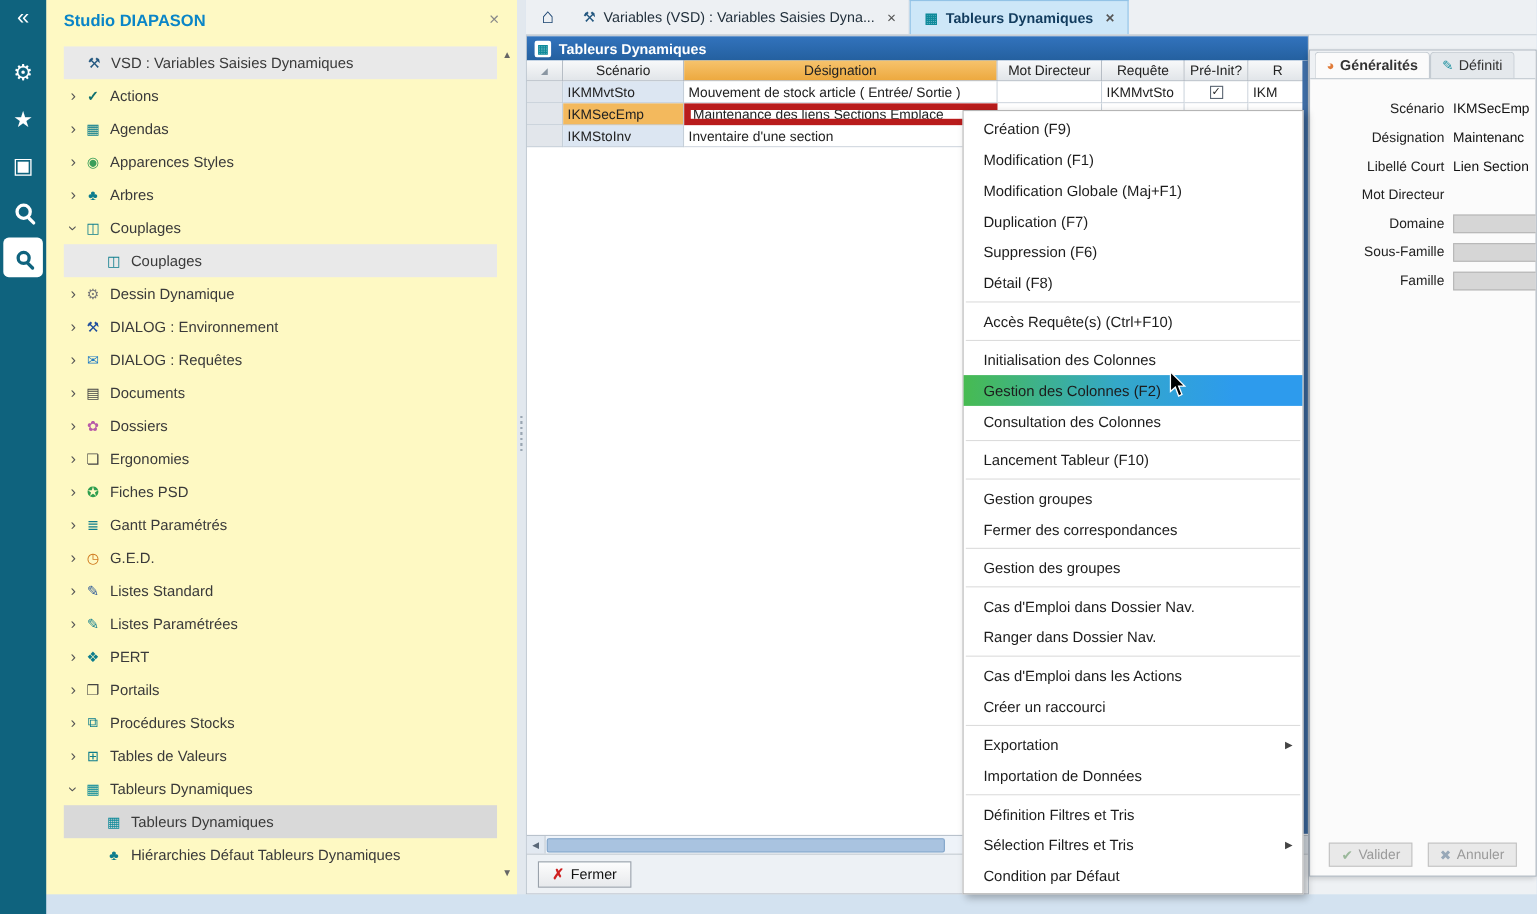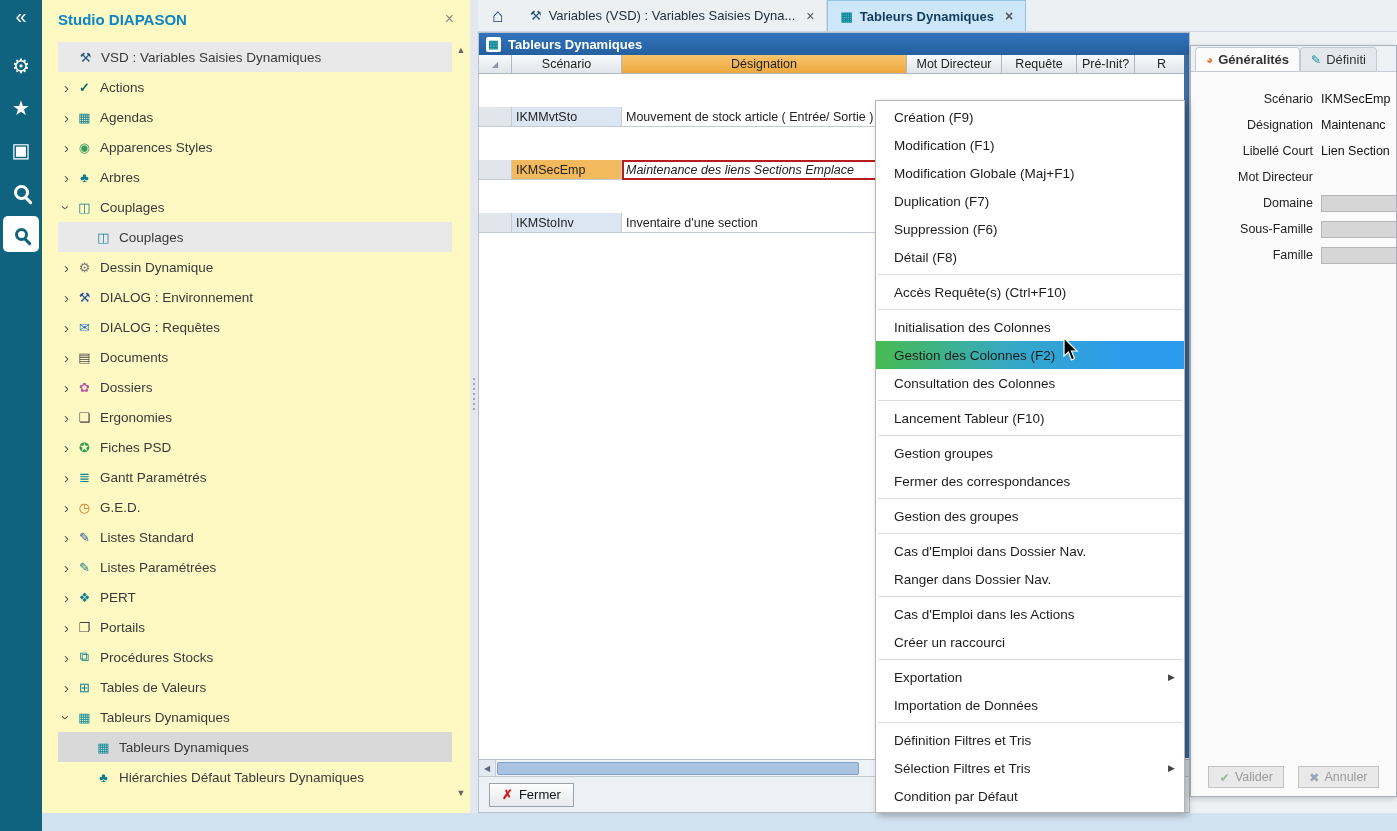--- a/index.html
+++ b/index.html
@@ -62,33 +62,33 @@
   .tab-close { color:#555; font-size:14px; margin-left:4px; }
 
   
   .main { position:absolute; left:478px; top:32px; width:712px; height:781px; background:#fff; border:1px solid #b9c2cc; display:flex; flex-direction:column; z-index:3; }
   .main-titlebar { height:22px; background:linear-gradient(#3273bd,#24609f); color:#fff; display:flex; align-items:center; gap:7px; padding:0 7px; font-size:13px; font-weight:bold; flex:0 0 auto; }
   .mt-icon { width:15px; height:15px; background:#fff; border-radius:2px; color:#0e8a9a; font-size:11px; display:flex; align-items:center; justify-content:center; }
   .grid-header { display:flex; height:19px; flex:0 0 auto; }
   .gh { background:linear-gradient(#f8f9fa,#e1e5e9); border-right:1px solid #aeb6bf; border-bottom:1px solid #aeb6bf; font-size:12.5px; color:#222; display:flex; align-items:center; justify-content:center; overflow:hidden; }
   .gh.orange { background:linear-gradient(#f6c36d,#eda93f); }
   .gh .corner { font-size:8px; color:#8a96a2; }
-  .grow { display:flex; height:20px; flex:0 0 auto;margin-top:33px; }
+  .grow { display:flex; height:20px; flex:0 0 auto; }
   .cell { border-right:1px solid #c3ccd6; border-bottom:1px solid #c3ccd6; font-size:12.5px; padding:0 4px; display:flex; align-items:center; overflow:hidden; white-space:nowrap; background:#fff; }
   .c-sel { flex:0 0 33px; }
   .c-sc  { flex:0 0 110px; }
   .c-des { flex:0 0 285px; }
   .c-mot { flex:0 0 95px; }
   .c-req { flex:0 0 75px; }
   .c-pre { flex:0 0 58px; justify-content:center; }
   .c-r   { flex:1 1 auto; }
   .cell.selcol { background:#e2e6eb; }
   .cell.bluecol { background:#dce6f2; }
   .cell.orangecell { background:#f3b95d; }
-  .cell.editcell { border:2px solid #b91c1c; padding:0 2px;font-style:italic; }
+  .cell.editcell { border:6px solid #b91c1c; padding:0 2px; }
   .cell.shaded { background:#dde3ec; }
   .cbx { width:12px; height:12px; border:1px solid #5a6572; background:#fff; font-size:10px; line-height:10px; color:#222; text-align:center; }
   .grid-empty { flex:1 1 auto; background:#fff; }
   .vstrip { position:absolute; right:0; top:22px; bottom:54px; width:5px; background:#3f6ea6; }
   .hscroll { height:17px; border-top:1px solid #b9c2cc; background:#eef3f9; display:flex; align-items:center; flex:0 0 auto; }
   .hs-arrow { width:17px; height:16px; background:#e2e9f1; border-right:1px solid #c5cdd6; color:#5a6878; font-size:8px; display:flex; align-items:center; justify-content:center; }
   .hs-arrow.right { border-right:none; border-left:1px solid #c5cdd6; margin-left:auto; }
   .hs-thumb { width:362px; height:13px; margin-left:1px; background:#a9c3e0; border:1px solid #7fa3c8; border-radius:2px; }
   .main-footer { height:36px; background:#edf1f5; border-top:1px solid #c2cad2; display:flex; align-items:center; padding:0 10px; flex:0 0 auto; }
   .btn { height:24px; padding:0 12px; background:linear-gradient(#fdfdfd,#e7e9ec); border:1px solid #9aa2ab; display:flex; align-items:center; gap:6px; font-size:13px; color:#111; }

